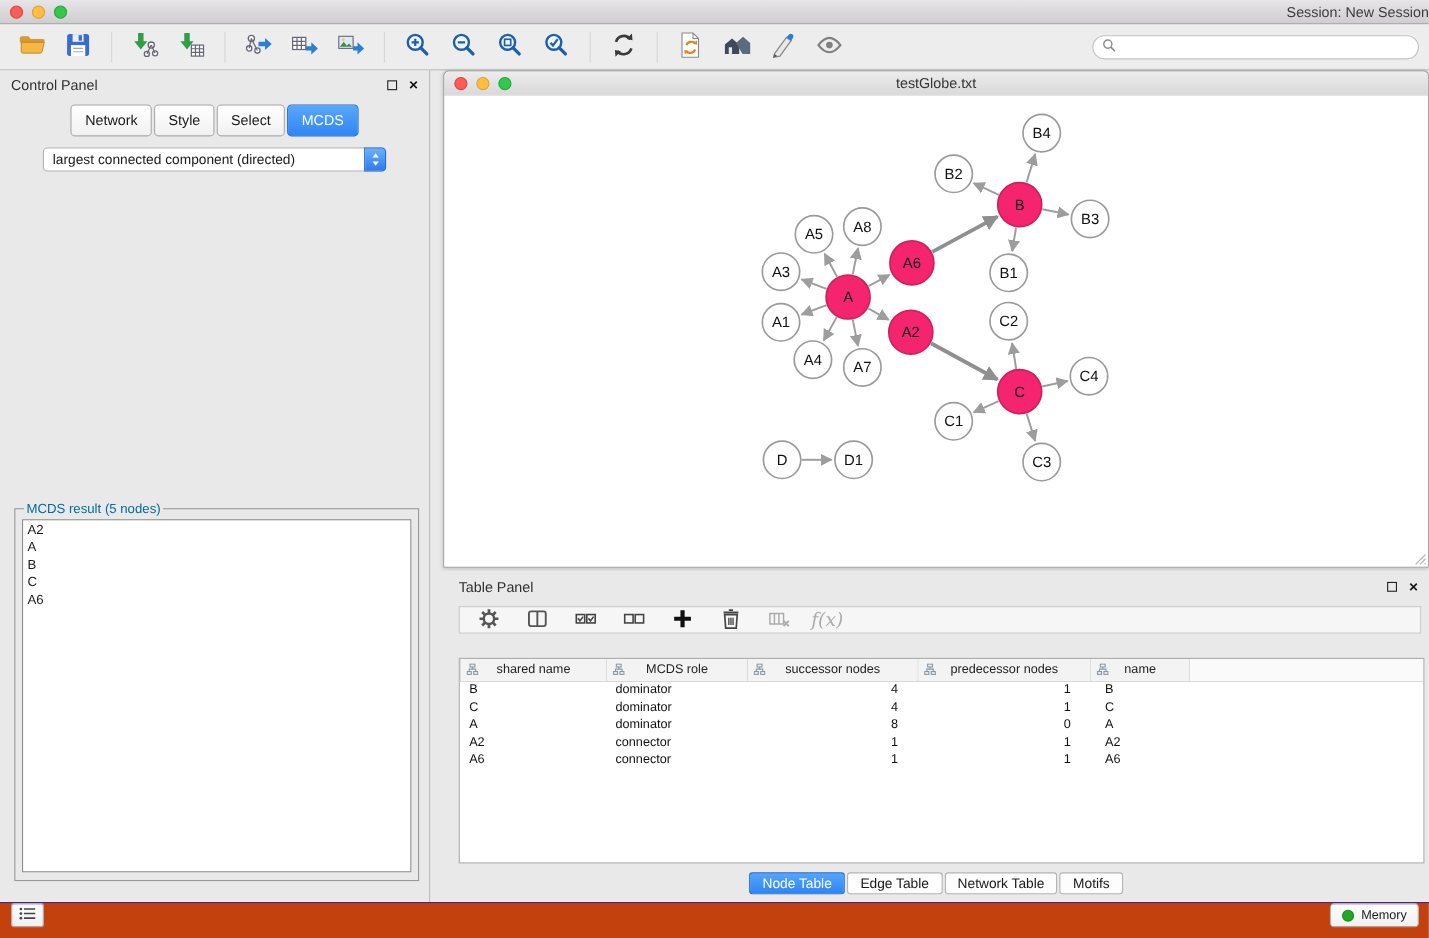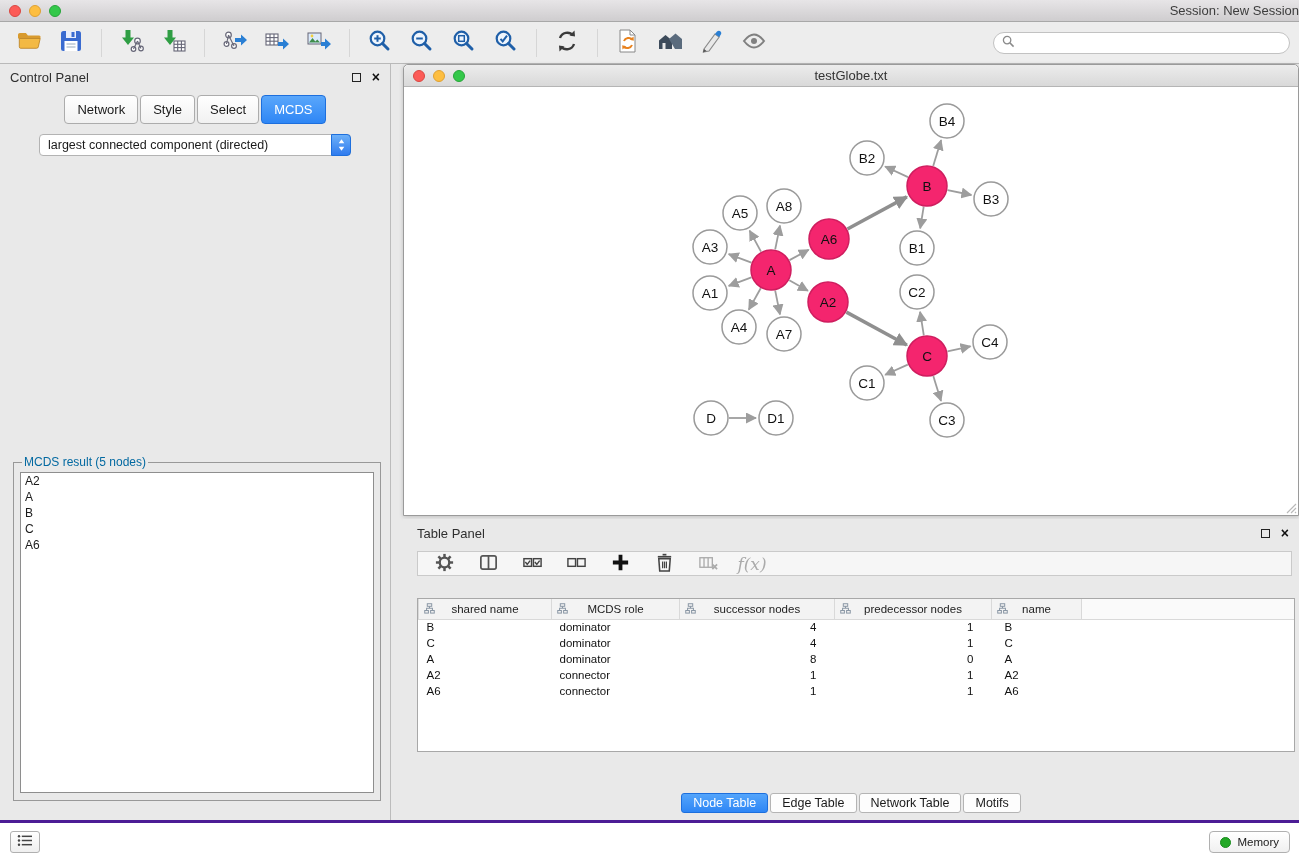--- a/index.html
+++ b/index.html
@@ -56,34 +56,34 @@
   .net-canvas svg{display:block}
   .resize-grip{position:absolute;right:1px;bottom:1px;width:13px;height:13px}
 
   
   .table-panel{position:absolute;left:403px;top:455px;right:0;bottom:0;background:#e9e9e9}
   .tp-header{height:28px;display:flex;align-items:center;padding:0 10px 0 14px}
   .tp-toolbar{position:absolute;left:14px;right:7px;top:32px;height:25px;background:#f6f6f6;border:1px solid #cacaca;display:flex;align-items:center;gap:16px;padding:0 4px 0 12px}
   .tp-btn{border:none;background:transparent;width:28px;height:30px;display:flex;align-items:center;justify-content:center;cursor:pointer;padding:0}
   .tp-btn svg{width:21px;height:21px}
   .tp-btn .fx{font-style:italic;font-family:"DejaVu Serif","Liberation Serif",serif;font-size:17px;color:#ababab}
-  .tp-table-wrap{position:absolute;left:14px;right:4px;top:79px;height:154px;background:#fff;border:1px solid #a8a8a8;overflow:hidden}
+  .tp-table-wrap{position:absolute;left:14px;right:4px;top:79px;height:187px;background:#fff;border:1px solid #a8a8a8;overflow:hidden}
   table.node-table{border-collapse:collapse;table-layout:fixed;width:100%}
   .node-table th{background:#f3f3f3;border:1px solid #d9d9d9;border-top:none;height:20px;font-weight:normal;font-size:11.5px;position:relative;color:#222;cursor:pointer}
   .node-table th.filler{background:#fafafa;border-right:none;cursor:default}
   .node-table th .th-icon{position:absolute;left:5px;top:4px}
   .node-table td{height:16px;font-size:11.5px;padding:0 8px;color:#111;overflow:hidden;white-space:nowrap}
   .node-table td.ar{text-align:right;padding-right:18px}
   .node-table td.nm{padding-left:13px}
   .tp-tabs{position:absolute;left:0;right:0;bottom:7px;display:flex;justify-content:center}
   .tp-tab{font-size:12.5px;height:20px;padding:0 11px;border:1px solid #b4b4b4;background:#fdfdfd;margin:0 1px;border-radius:3px;cursor:pointer;color:#1a1a1a}
   .tp-tab.active{background:linear-gradient(#54a5fb,var(--accent,#2e86f5));border-color:#1d6fdd;color:#fff}
 
   
-  .statusbar{position:absolute;left:0;right:0;bottom:0;height:33px;background:#ffffff;border-top:3px solid #4c1d95;display:flex;align-items:flex-end;padding:0 9px 0 10px}
+  .statusbar{position:absolute;left:0;right:0;bottom:0;height:33px;background:#c2410c;border-top:1px solid #4c1d95;display:flex;align-items:flex-start;padding:0 9px 0 10px}
   .status-btn{width:30px;height:22px;border:1px solid #b0b0b0;border-radius:3px;background:linear-gradient(#fff,#efefef);display:flex;align-items:center;justify-content:center;cursor:pointer}
   .memory-btn{margin-left:auto;height:22px;border:1px solid #b0b0b0;border-radius:4px;background:linear-gradient(#fff,#f0f0f0);display:flex;align-items:center;gap:6px;padding:0 10px;font-size:11.5px;cursor:pointer;color:#1a1a1a}
   .mem-dot{width:11px;height:11px;border-radius:50%;background:var(--mem-green,#23a826);border:1px solid #178a1b}
 </style>
 </head>
 <body>
 
 <div class="titlebar">
   <div class="traffic">
     <span class="tl red"></span>

